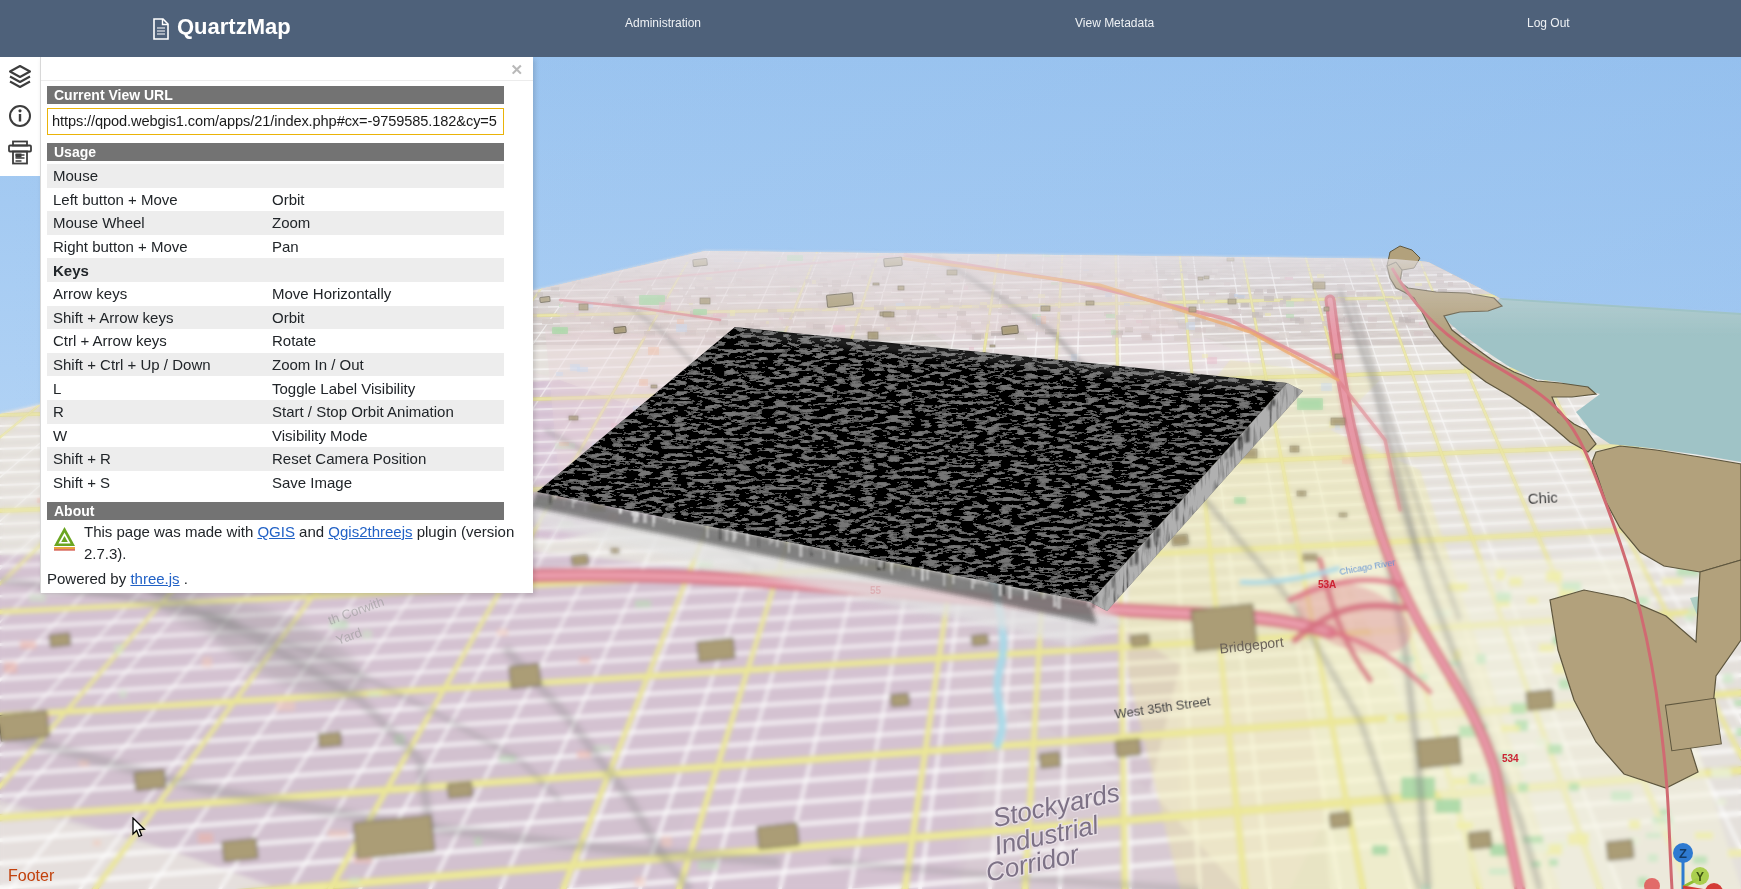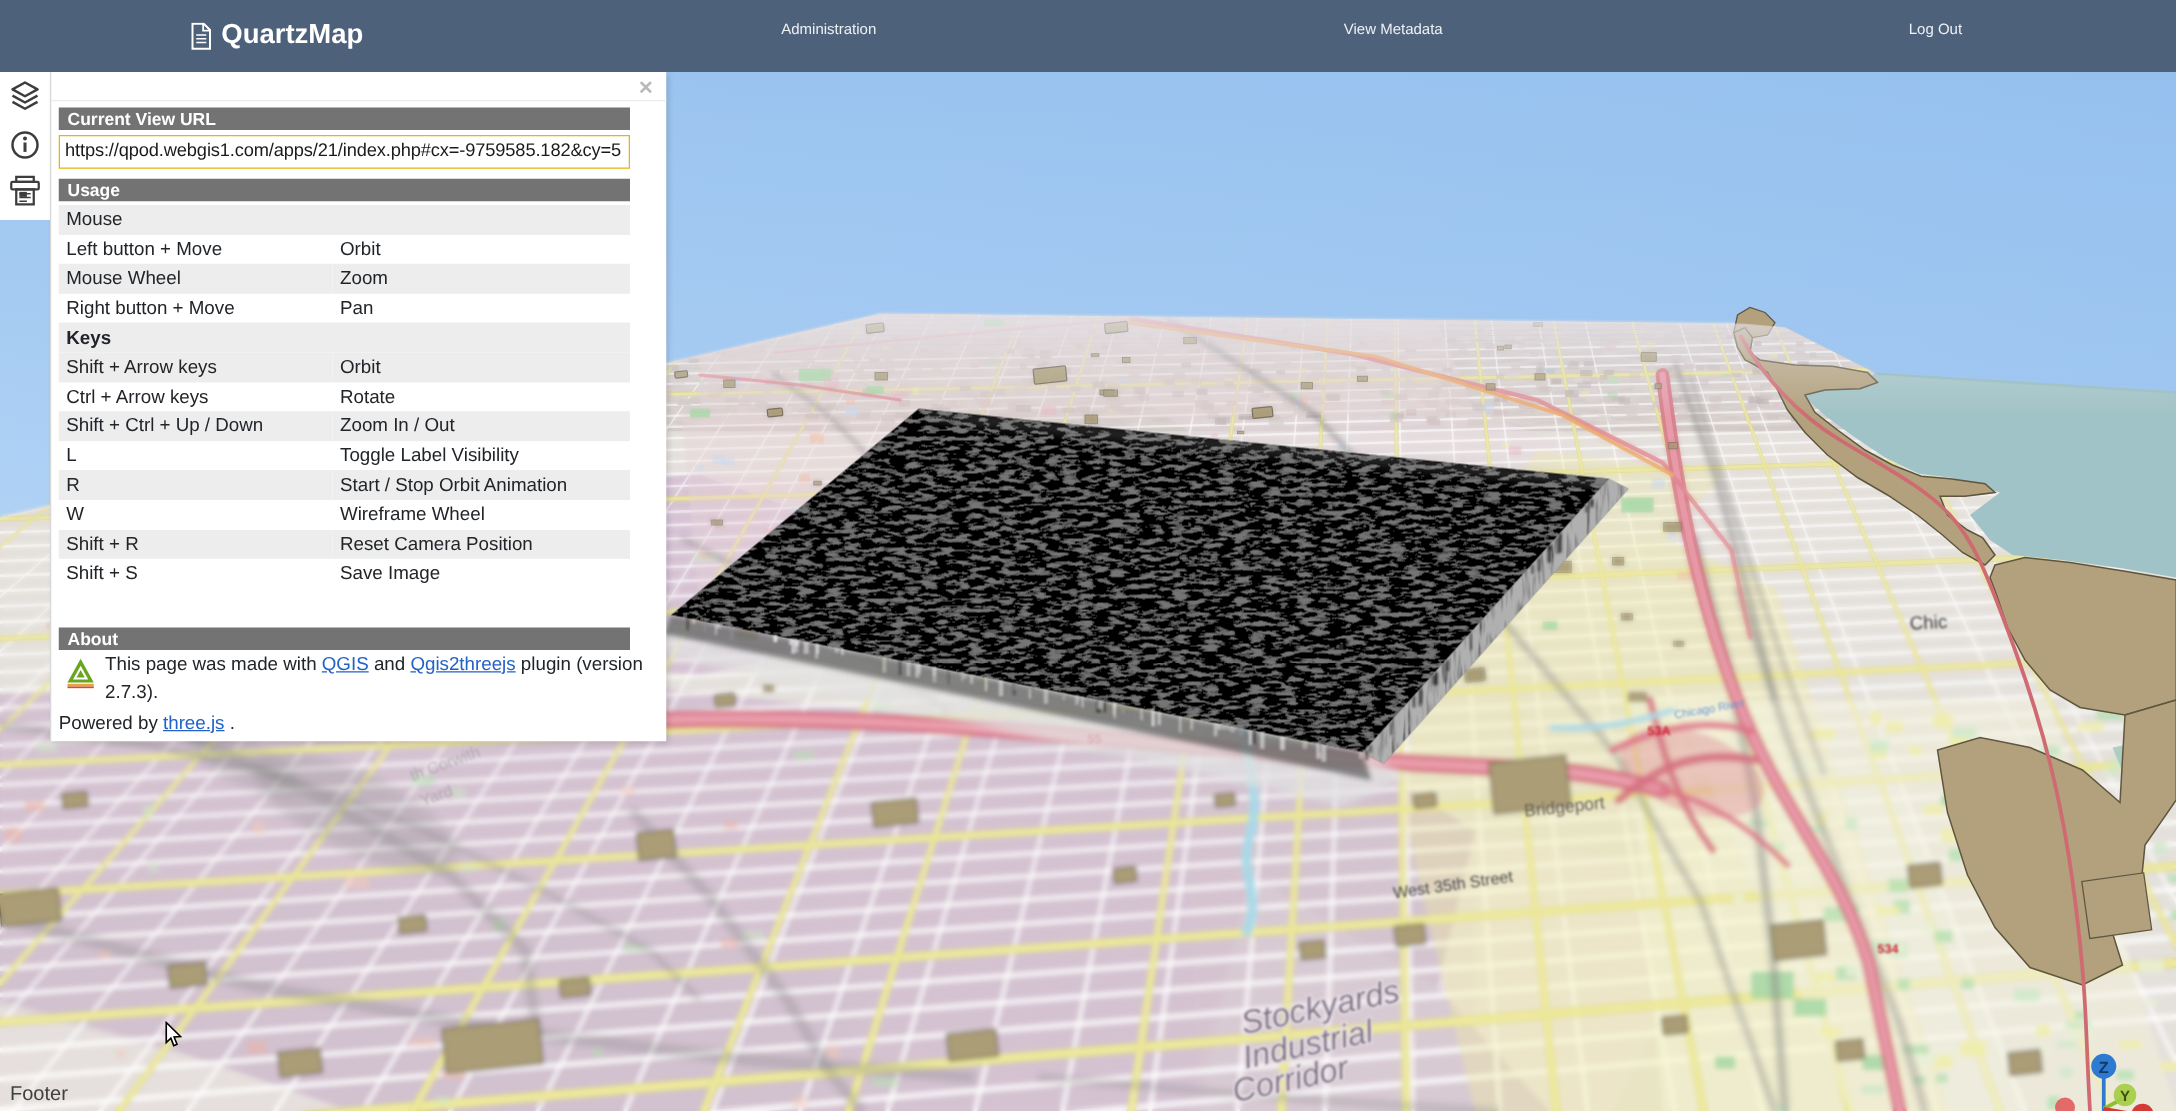--- a/index.html
+++ b/index.html
@@ -11,21 +11,21 @@
 #panel{position:absolute;left:40px;top:57px;width:493px;height:536px;background:#fff;border-left:1px solid #d8d8d8;z-index:25;box-shadow:2px 2px 5px rgba(0,0,0,0.15);font-size:15px;color:#212529}
 #panel .close{position:absolute;right:10px;top:4px;color:#b9b9b9;font-size:15px;font-weight:bold}
 #panel .hr{position:absolute;left:0;top:23px;width:100%;border-top:1px solid #ececec}
 .gbar{position:absolute;left:6px;width:457px;height:18px;background:#737373;color:#fff;font-size:14px;font-weight:bold;padding:0 0 0 7px;line-height:18px}
 #urlbox{position:absolute;left:6px;top:51px;width:457px;height:27px;border:1px solid #eab308;font-size:14.6px;color:#1a1a1a;padding:0 4px;line-height:25px;white-space:nowrap;overflow:hidden;letter-spacing:-0.1px}
 table.usage{position:absolute;left:6px;top:107px;width:457px;border-collapse:collapse;font-size:15px}
 table.usage td{padding:0 0 0 6px;height:23.6px;vertical-align:middle}
 table.usage tr.g{background:#ededed}
 table.usage td.c2{width:238px}
 a{color:#2262c6;text-decoration:underline}
-#footer{position:absolute;left:8px;bottom:4px;font-size:16px;color:#404040;z-index:25}
+#footer{position:absolute;left:8px;bottom:4px;font-size:16px;color:#c2410c;z-index:25}
 #cursor{position:absolute;left:132px;top:817px;z-index:40}
 </style></head><body>
 <div id="scene">
     <svg width="1741" height="832" viewBox="0 0 1741 832" style="position:absolute;top:0;left:0">
 <defs>
 <linearGradient id="sky" x1="0" y1="0" x2="0" y2="1">
 <stop offset="0" stop-color="#9cc5f0"></stop>
           <stop offset="0.55" stop-color="#b5d5f6"></stop>
           <stop offset="1" stop-color="#cfe3fa"></stop>
 </linearGradient>
@@ -1870,20 +1870,24 @@
           <td>Mouse Wheel</td>
           <td class="c2">Zoom</td>
         </tr>
 <tr>
           <td>Right button + Move</td>
           <td class="c2">Pan</td>
         </tr>
 <tr class="g">
           <td colspan="2" style="font-weight:bold">Keys</td>
         </tr>
+<tr>
+          <td>Arrow keys</td>
+          <td class="c2">Move Horizontally</td>
+        </tr>
 <tr class="g">
           <td>Shift + Arrow keys</td>
           <td class="c2">Orbit</td>
         </tr>
 <tr>
           <td>Ctrl + Arrow keys</td>
           <td class="c2">Rotate</td>
         </tr>
 <tr class="g">
           <td>Shift + Ctrl + Up / Down</td>
@@ -1892,21 +1896,21 @@
 <tr>
           <td>L</td>
           <td class="c2">Toggle Label Visibility</td>
         </tr>
 <tr class="g">
           <td>R</td>
           <td class="c2">Start / Stop Orbit Animation</td>
         </tr>
 <tr>
           <td>W</td>
-          <td class="c2">Wireframe Wheel</td>
+          <td class="c2">Visibility Mode</td>
         </tr>
 <tr class="g">
           <td>Shift + R</td>
           <td class="c2">Reset Camera Position</td>
         </tr>
 <tr>
           <td>Shift + S</td>
           <td class="c2">Save Image</td>
         </tr>
 </tbody>

